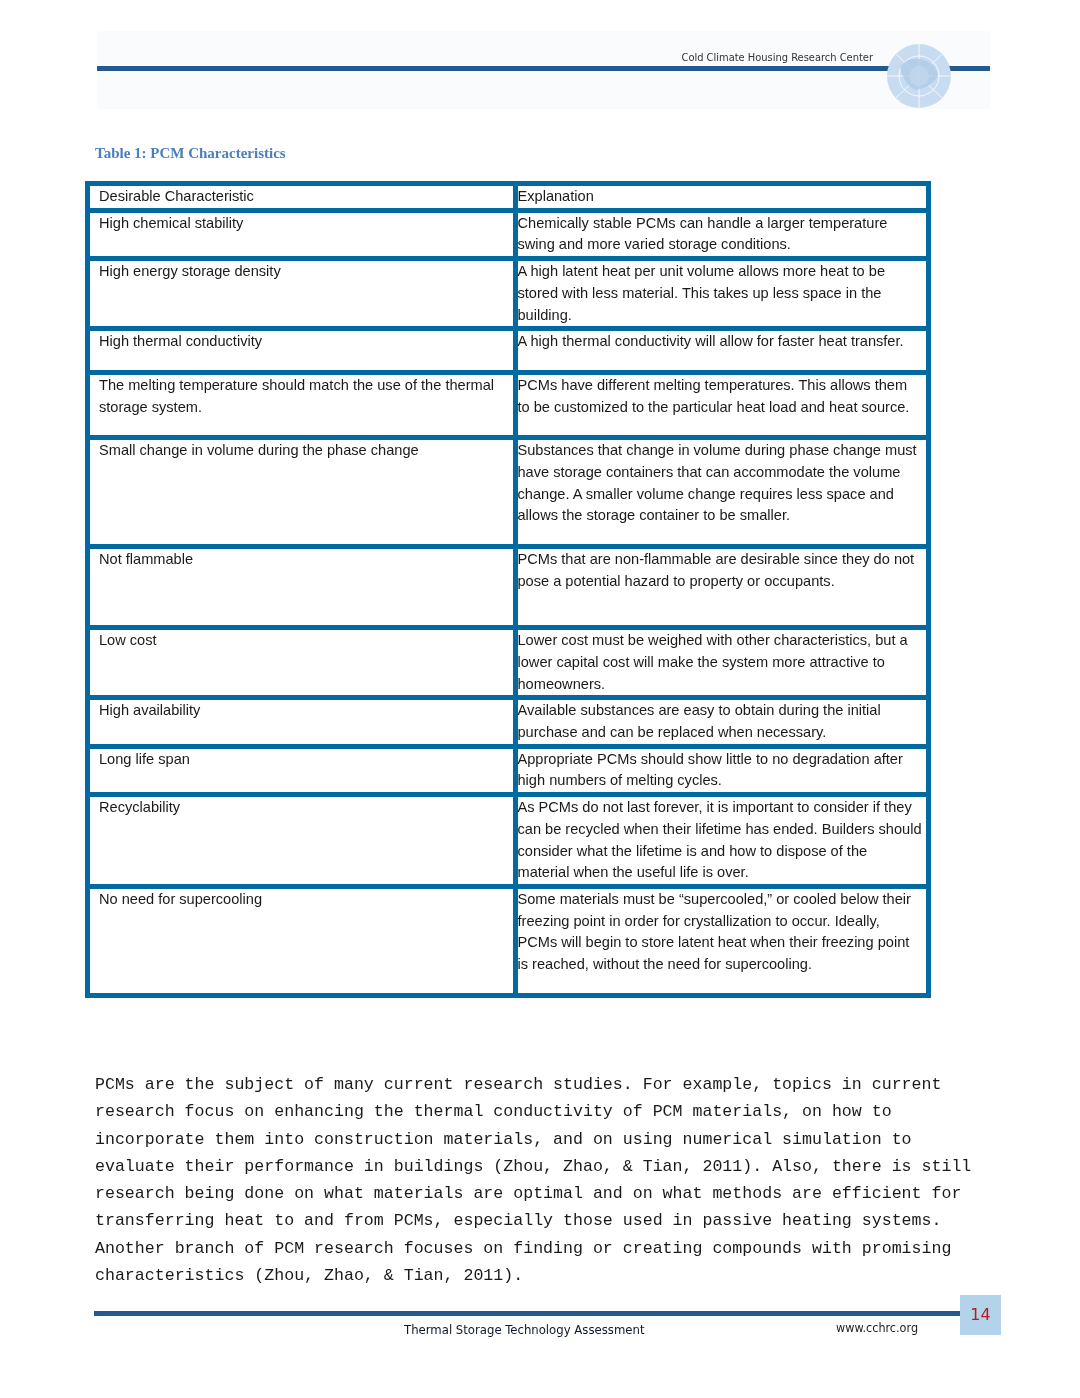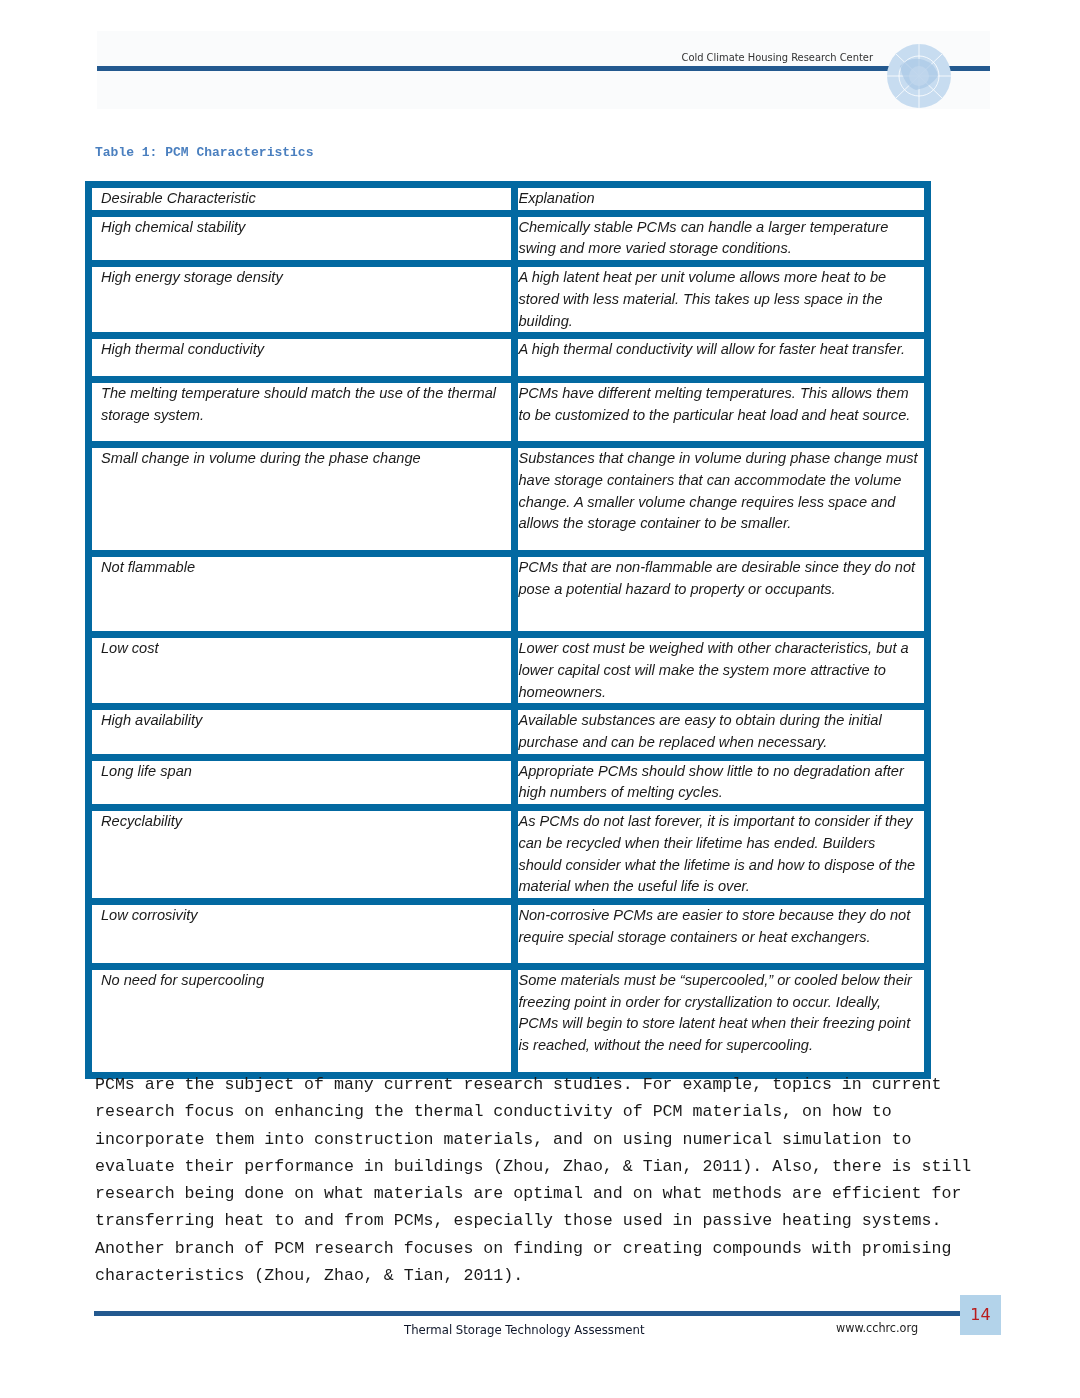--- a/index.html
+++ b/index.html
@@ -3,25 +3,25 @@
 <meta charset="utf-8">
 <style>
   html, body { margin:0; padding:0; background:#ffffff; }
   body { width:1080px; height:1398px; position:relative; overflow:hidden;
          font-family:"Liberation Sans", "DejaVu Sans", sans-serif; color:#1a1a1a; }
   .header-band { position:absolute; left:97px; top:31px; width:893px; height:78px; background:#fafbfc; }
   .header-rule { position:absolute; left:97px; top:66px; width:893px; height:5px; background:#23598f; }
   .header-org { position:absolute; left:540px; top:51px; width:333px; text-align:right;
                 font-size:11px; color:#333; font-family:"DejaVu Sans Condensed","DejaVu Sans",sans-serif; }
   .globe { position:absolute; left:880px; top:36px; width:78px; height:74px; }
-  .table-caption { position:absolute; left:95px; top:145px; font-size:13px; font-weight:bold; color:#4a7fbf;
-                   font-family:Liberation Mono, monospace; }
+  .table-caption { position:absolute; left:95px; top:145px; font-size:15px; font-weight:bold; color:#4a7fbf;
+                   font-family:Liberation Serif, serif; }
   table.pcm { position:absolute; left:85px; top:181px; width:846px; border-collapse:collapse;
               font-family:"Liberation Sans", sans-serif; font-size:14.6px; line-height:21.7px; }
-  table.pcm td { border:7px solid #0369a1; vertical-align:top; padding:0 9px;font-style:italic; }
+  table.pcm td { border:5px solid #0369a1; vertical-align:top; padding:0 9px; }
   table.pcm td.c1 { width:404px; }
   table.pcm td.c2 { width:404px; padding-left:0; padding-right:4px; }
   .body-text { position:absolute; left:95px; top:1071px; width:890px; font-size:16.6px; line-height:27.3px;
                font-family:Liberation Mono, monospace; color:#1a1a1a; }
   .footer-rule { position:absolute; left:94px; top:1311px; width:866px; height:5px; background:#23598f; }
   .footer-title { position:absolute; left:404px; top:1322px; font-size:13px; color:#0f172a;
                   font-family:"DejaVu Sans Condensed","DejaVu Sans",sans-serif; }
   .footer-url { position:absolute; left:836px; top:1320px; font-size:12.5px; color:#222;
                 font-family:"DejaVu Sans Condensed","DejaVu Sans",sans-serif; }
   .page-box { position:absolute; left:960px; top:1295px; width:41px; height:40px; background:#b3d3ea;
@@ -83,24 +83,20 @@
         <td class="c2">Available substances are easy to obtain during the initial purchase and can be replaced when necessary.</td>
       </tr>
       <tr style="height: 44px;">
         <td class="c1">Long life span</td>
         <td class="c2">Appropriate PCMs should show little to no degradation after high numbers of melting cycles.</td>
       </tr>
       <tr style="height: 87px;">
         <td class="c1">Recyclability</td>
         <td class="c2">As PCMs do not last forever, it is important to consider if they can be recycled when their lifetime has ended. Builders should consider what the lifetime is and how to dispose of the material when the useful life is over.</td>
       </tr>
-      <tr style="height: 65px;">
-        <td class="c1">Low corrosivity</td>
-        <td class="c2">Non-corrosive PCMs are easier to store because they do not require special storage containers or heat exchangers.</td>
-      </tr>
       <tr style="height: 109px;">
         <td class="c1">No need for supercooling</td>
         <td class="c2">Some materials must be “supercooled,” or cooled below their freezing point in order for crystallization to occur.  Ideally, PCMs will begin to store latent heat when their freezing point is reached, without the need for supercooling.</td>
       </tr>
     </tbody>
 </table>
 
 <div class="body-text">PCMs are the subject of many current research studies. For example, topics in current research focus on enhancing the thermal conductivity of PCM materials, on how to incorporate them into construction materials, and on using numerical simulation to evaluate their performance in buildings (Zhou, Zhao, &amp; Tian, 2011).  Also, there is still research being done on what materials are optimal and on what methods are efficient for transferring heat to and from PCMs, especially those used in passive heating systems. Another branch of PCM research focuses on finding or creating compounds with promising characteristics (Zhou, Zhao, &amp; Tian, 2011).</div>
 
 <div class="footer-rule"></div>

